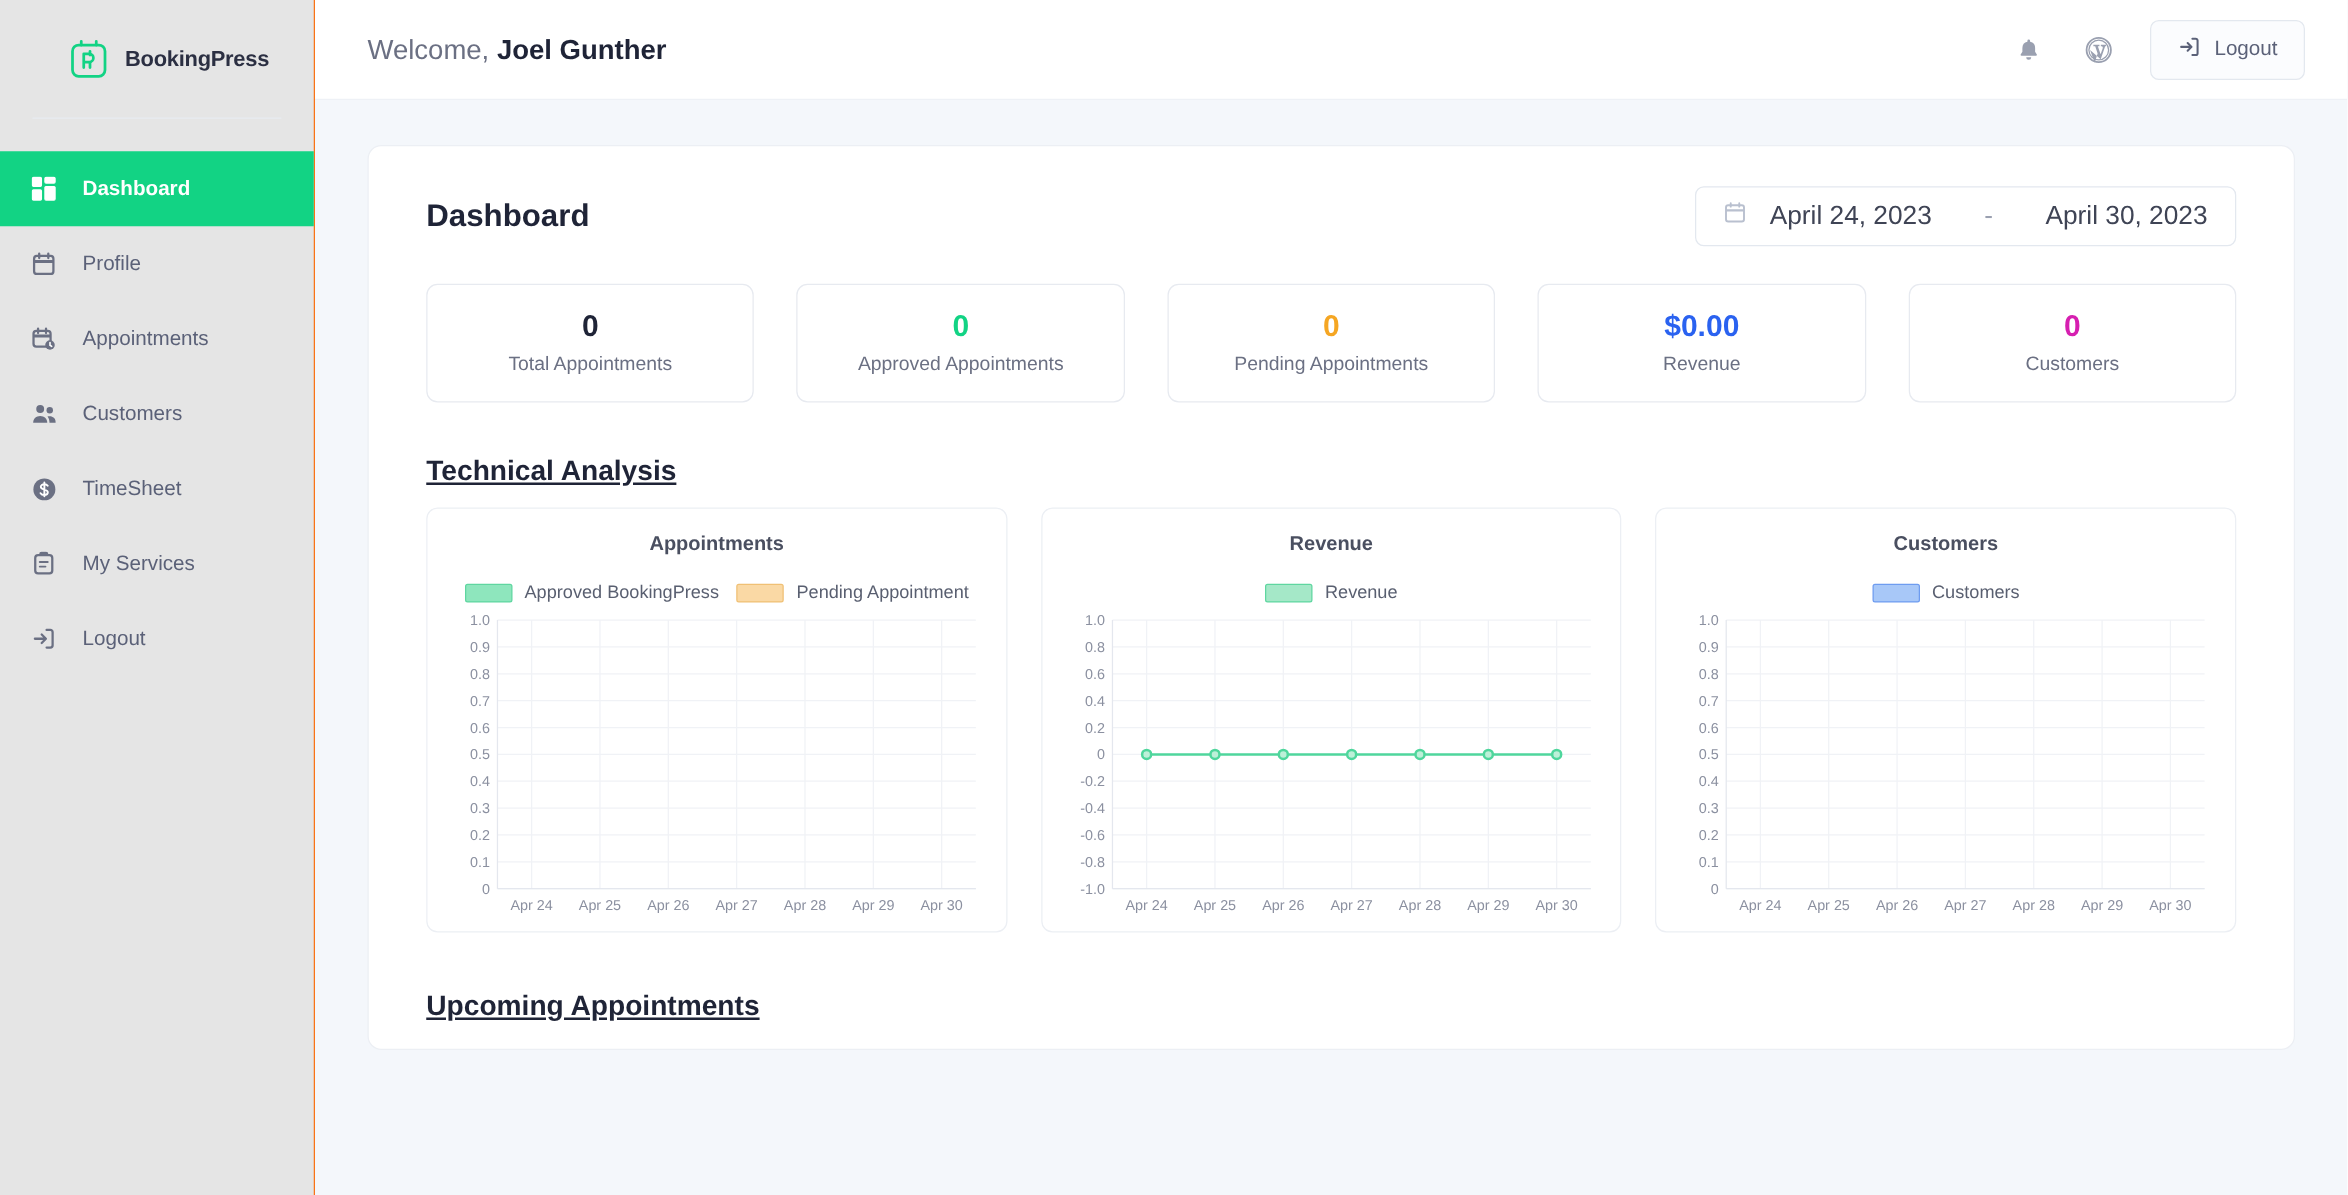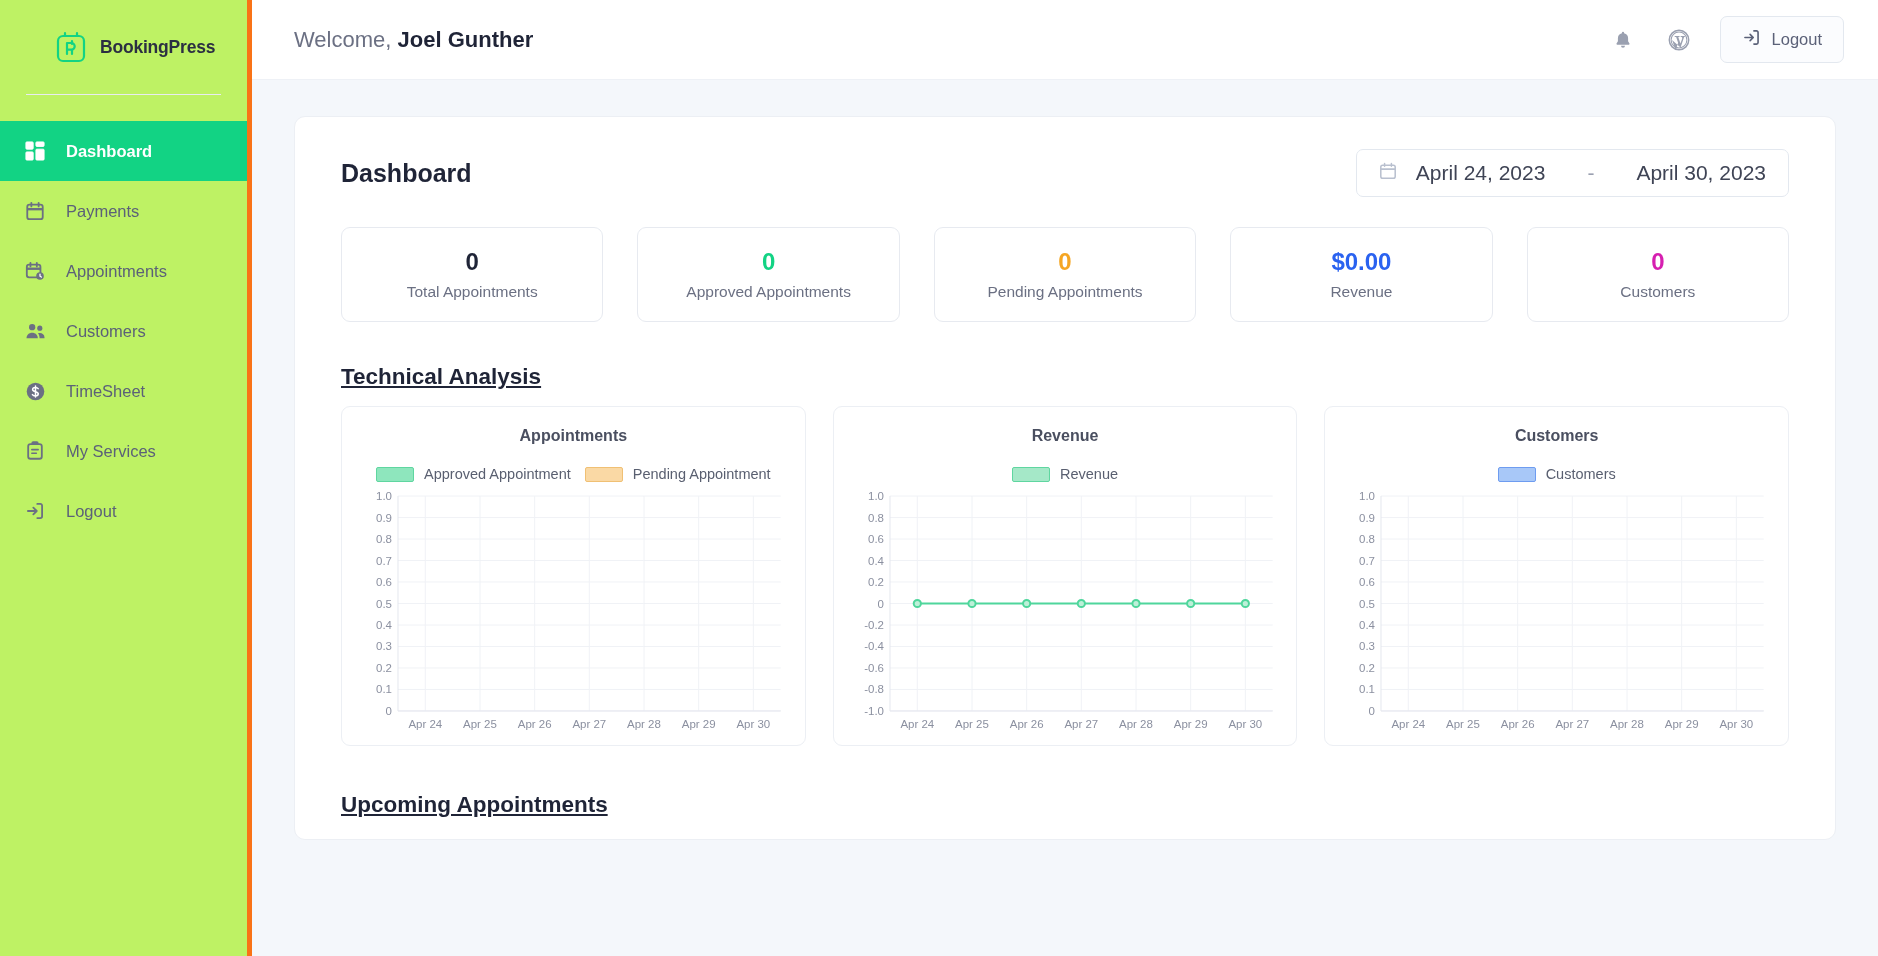--- a/index.html
+++ b/index.html
@@ -13,22 +13,22 @@
     display: flex;
     width: 1878px; height: 956px;
     background: #f4f7fb;
   }
 
   
   .sidebar {
     width: 252px;
     min-width: 252px;
     height: 956px;
-    background: #bef264;
-    border-right: 5px solid #f97316;
+    background: #e5e5e5;
+    border-right: 1px solid #f97316;
     display: flex;
     flex-direction: column;
   }
   .brand {
     height: 94px;
     display: flex;
     align-items: center;
     padding-left: 54px;
     gap: 12px;
   }
@@ -273,21 +273,21 @@
       </div>
 
       <div class="nav-item">
         <span class="ico">
           <svg viewBox="0 0 22 22" width="20" height="20" fill="none" stroke="#6b7083" stroke-width="2">
               <rect x="2.5" y="4" width="17" height="16" rx="2.5"></rect>
               <path d="M2.5 9h17" stroke-width="2.6"></path>
               <path d="M7 2v4M15 2v4" stroke-linecap="round"></path>
             </svg>
         </span>
-        <span>Payments</span>
+        <span>Profile</span>
       </div>
 
       <div class="nav-item">
         <span class="ico">
           <svg viewBox="0 0 22 22" width="20" height="20" fill="none" stroke="#6b7083" stroke-width="2">
               <rect x="2" y="4" width="15" height="14" rx="2.5"></rect>
               <path d="M2 8.5h15" stroke-width="2.6"></path>
               <path d="M6 2v4M13 2v4" stroke-linecap="round"></path>
               <circle cx="16.5" cy="16.5" r="4.2" fill="#6b7083" stroke="none"></circle>
               <path d="M16.5 14.4v2.3l1.5 1" stroke="#fff" stroke-width="1.4" stroke-linecap="round"></path>
@@ -422,21 +422,21 @@
 
         <h2 class="section-title">Technical Analysis</h2>
 
         <div class="charts">
 
           <div class="chart-card">
             <div class="chart-title">Appointments</div>
             <div class="chart-legend">
               <span class="legend-item">
                 <i class="legend-swatch" style="background:#8ee6bd;border:1px solid #5fd6a0"></i>
-                <span>Approved Appointment</span>
+                <span>Approved BookingPress</span>
               </span>
               <span class="legend-item">
                 <i class="legend-swatch" style="background:#fad9a5;border:1px solid #f0c074"></i>
                 <span>Pending Appointment</span>
               </span>
             </div>
             <div class="plot-wrap">
                 <svg id="plot0" viewBox="0 0 431 249" width="431" height="249">
                   <line x1="40" y1="8" x2="423" y2="8" stroke="#f0f2f6" stroke-width="1"></line>
                   <text x="34" y="12" text-anchor="end" font-size="11.5" fill="#8b90a0" font-family="&quot;Liberation Sans&quot;, sans-serif">1.0</text>

